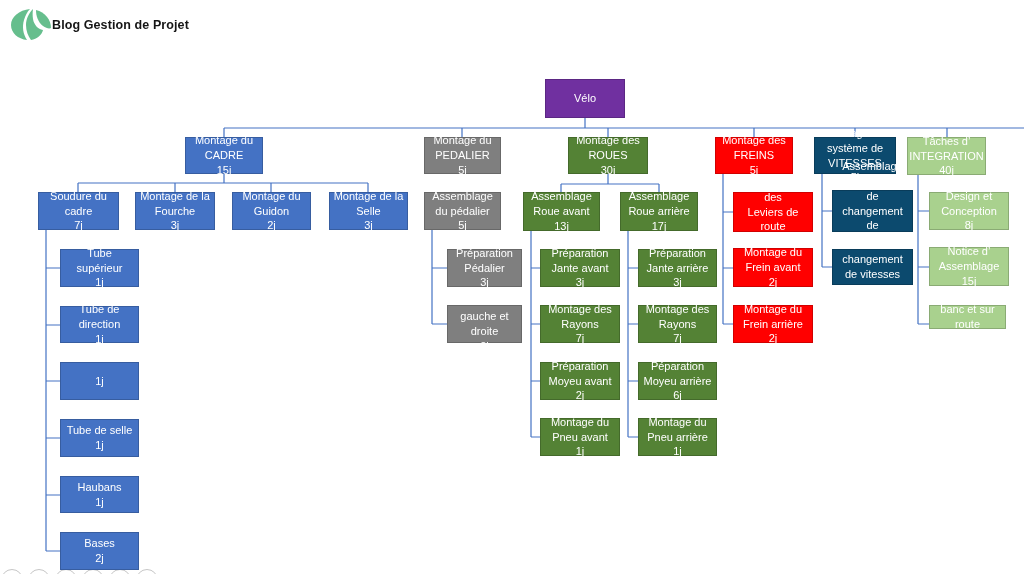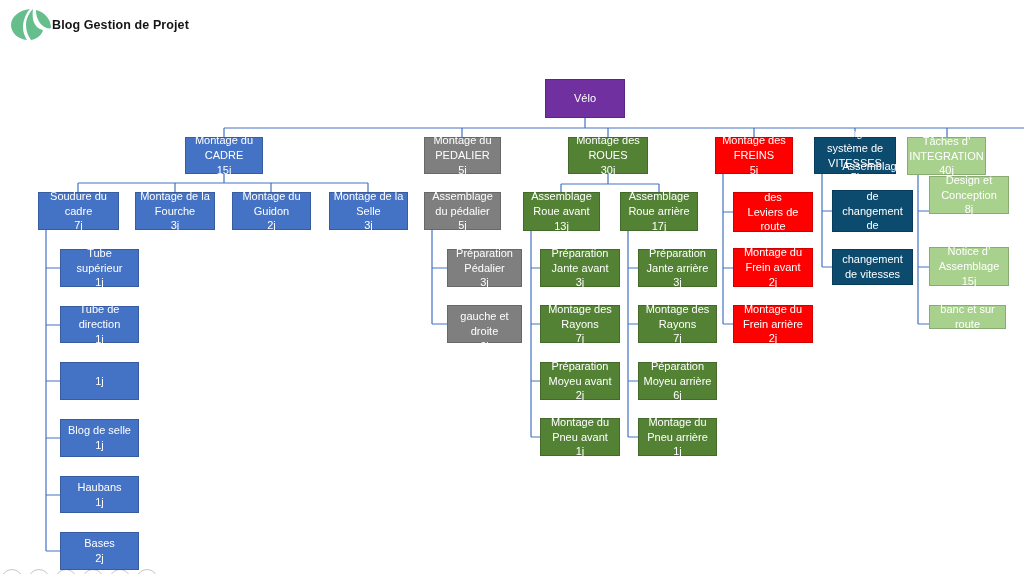--- a/index.html
+++ b/index.html
@@ -130,21 +130,21 @@
   </div>
   <div class="node c-blue" style="left:60px;top:306px;width:79px;height:37px">
     <span class="lbl">Tube de direction</span>
     <span class="days">1j</span>
   </div>
   <div class="node c-blue" style="left:60px;top:362px;width:79px;height:38px">
     <span class="lbl"></span>
     <span class="days">1j</span>
   </div>
   <div class="node c-blue" style="left:60px;top:419px;width:79px;height:38px">
-    <span class="lbl">Blog de selle</span>
+    <span class="lbl">Tube de selle</span>
     <span class="days">1j</span>
   </div>
   <div class="node c-blue" style="left:60px;top:476px;width:79px;height:37px">
     <span class="lbl">Haubans</span>
     <span class="days">1j</span>
   </div>
   <div class="node c-blue" style="left:60px;top:532px;width:79px;height:38px">
     <span class="lbl">Bases</span>
     <span class="days">2j</span>
   </div>
@@ -235,21 +235,21 @@
 de changement de
 vitesses</span>
     <span class="days">4j</span>
   </div>
   <div class="node c-orange" style="left:832px;top:249px;width:81px;height:36px">
     <span class="lbl">Manette de changement
 de vitesses</span>
     <span class="days">1J</span>
   </div>
 
-  <div class="node c-lgreen" style="left:929px;top:176px;width:80px;height:38px">
+  <div class="node c-lgreen" style="left:929px;top:192px;width:80px;height:38px">
     <span class="lbl">Design et
 Conception</span>
     <span class="days">8j</span>
   </div>
   <div class="node c-lgreen" style="left:929px;top:247px;width:80px;height:39px">
     <span class="lbl">Notice d’
 Assemblage</span>
     <span class="days">15j</span>
   </div>
   <div class="node c-lgreen" style="left:929px;top:305px;width:77px;height:24px">

